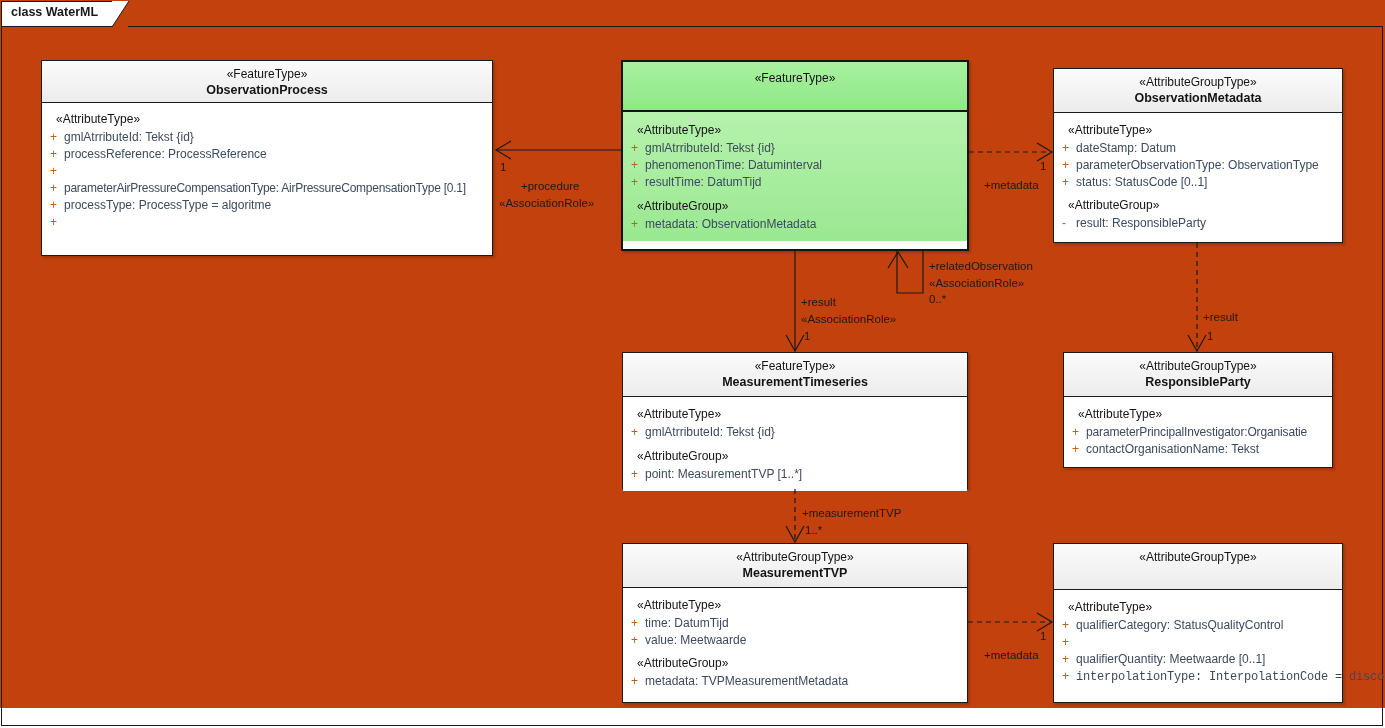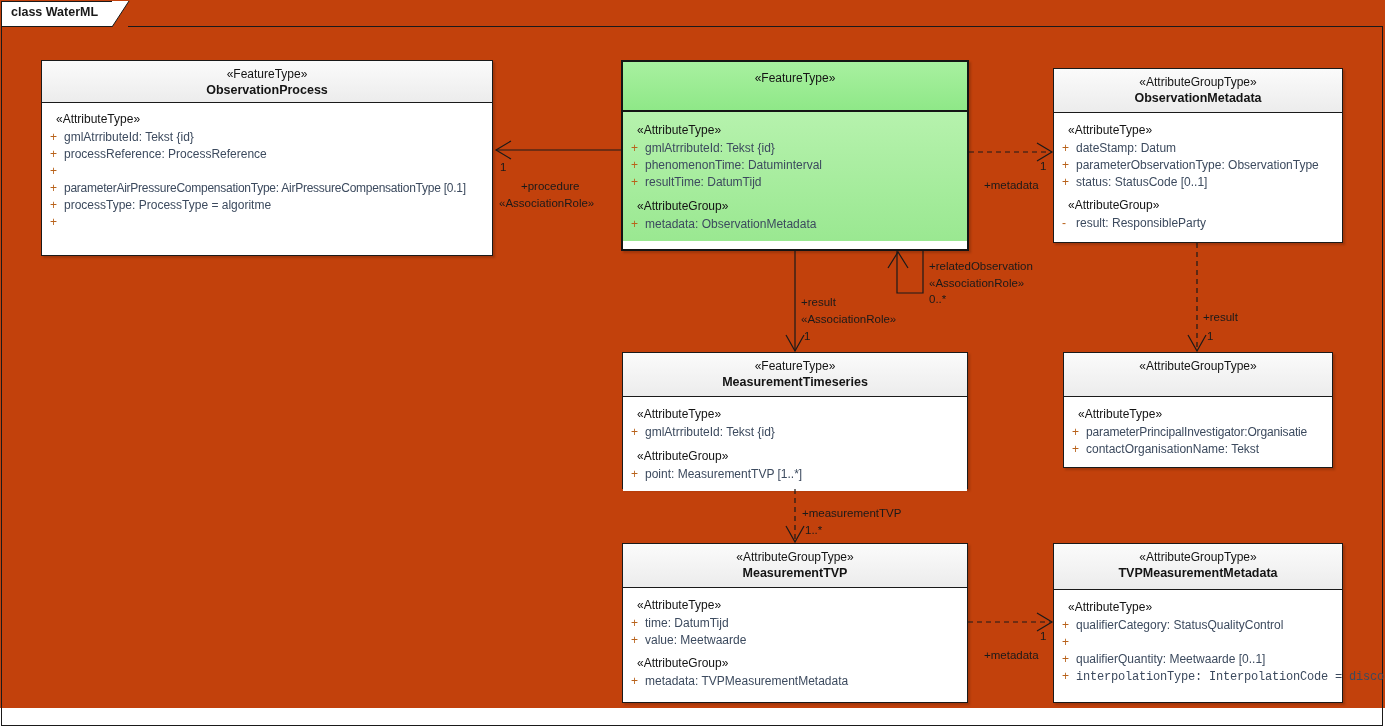--- a/index.html
+++ b/index.html
@@ -260,20 +260,21 @@
       <div class="attr-row">
         <span class="attr-vis">+</span>
         <span class="attr-text">point: MeasurementTVP [1..*]</span>
       </div>
     </div>
   </div>
 
   <div class="uml-class" id="cls-responsible-party" style="left:1063px; top:352px; width:270px; height:116px;">
     <div class="uml-header" style="height:44px;">
       <div class="uml-stereo">«AttributeGroupType»</div>
+      <div class="uml-name">ResponsibleParty</div>
     </div>
     <div class="uml-body" style="padding-top:7px;">
       <div class="group-label">«AttributeType»</div>
       <div class="attr-row">
         <span class="attr-vis">+</span>
         <span class="attr-text" style="letter-spacing:-0.15px;">parameterPrincipalInvestigator:Organisatie</span>
       </div>
       <div class="attr-row">
         <span class="attr-vis">+</span>
         <span class="attr-text">contactOrganisationName: Tekst</span>
@@ -300,21 +301,20 @@
       <div class="attr-row">
         <span class="attr-vis">+</span>
         <span class="attr-text">metadata: TVPMeasurementMetadata</span>
       </div>
     </div>
   </div>
 
   <div class="uml-class" id="cls-tvp-measurement-metadata" style="left:1053px; top:543px; width:290px; height:160px;">
     <div class="uml-header" style="height:46px;">
       <div class="uml-stereo">«AttributeGroupType»</div>
-      <div class="uml-name">TVPMeasurementMetadata</div>
     </div>
     <div class="uml-body" style="padding-top:7px;">
       <div class="group-label">«AttributeType»</div>
       <div class="attr-row">
         <span class="attr-vis">+</span>
         <span class="attr-text">qualifierCategory: StatusQualityControl</span>
       </div>
       <div class="attr-row">
         <span class="attr-vis">+</span>
       </div>

